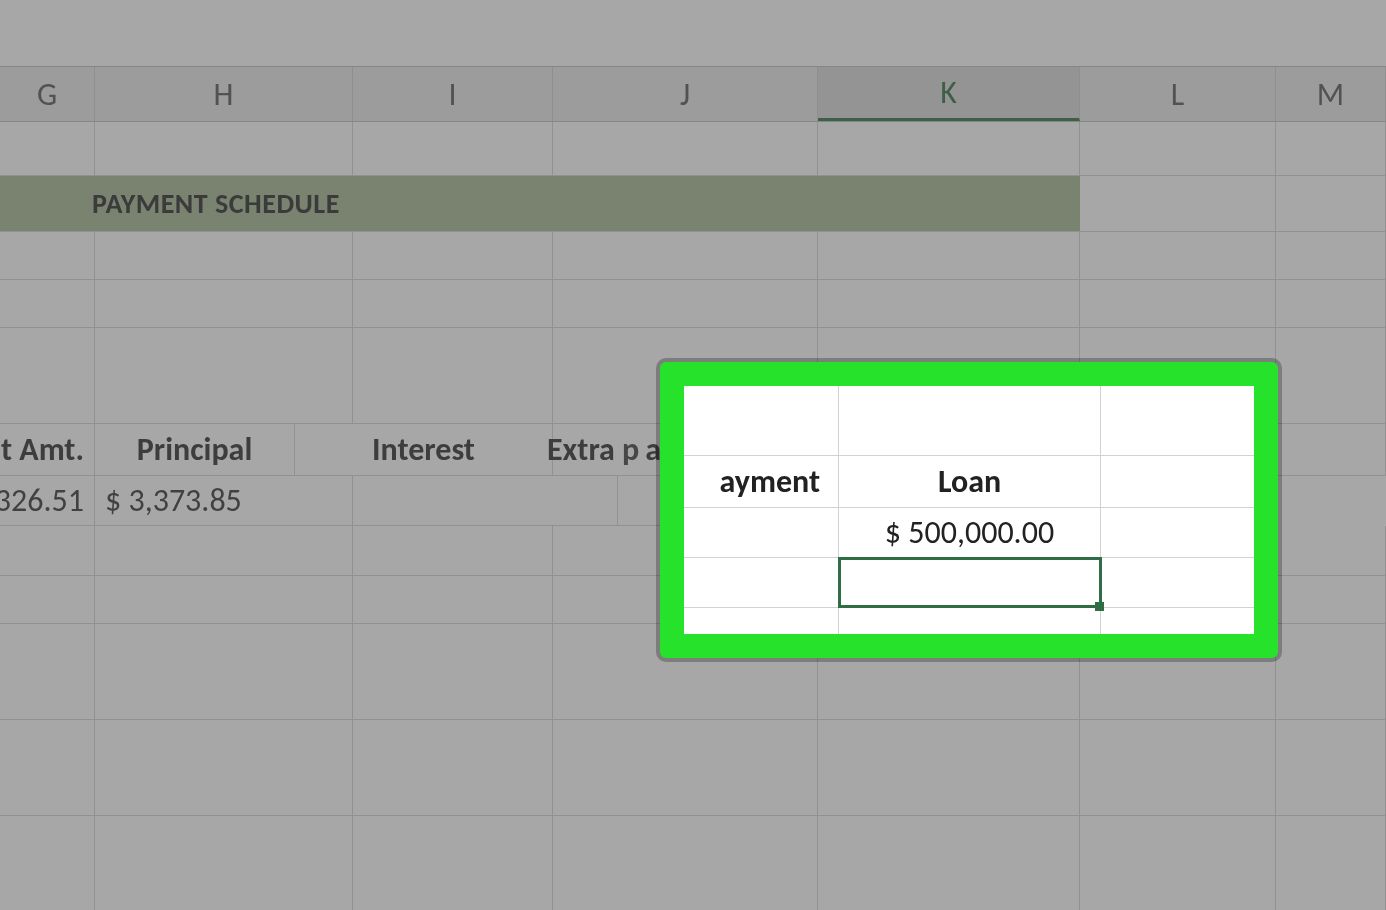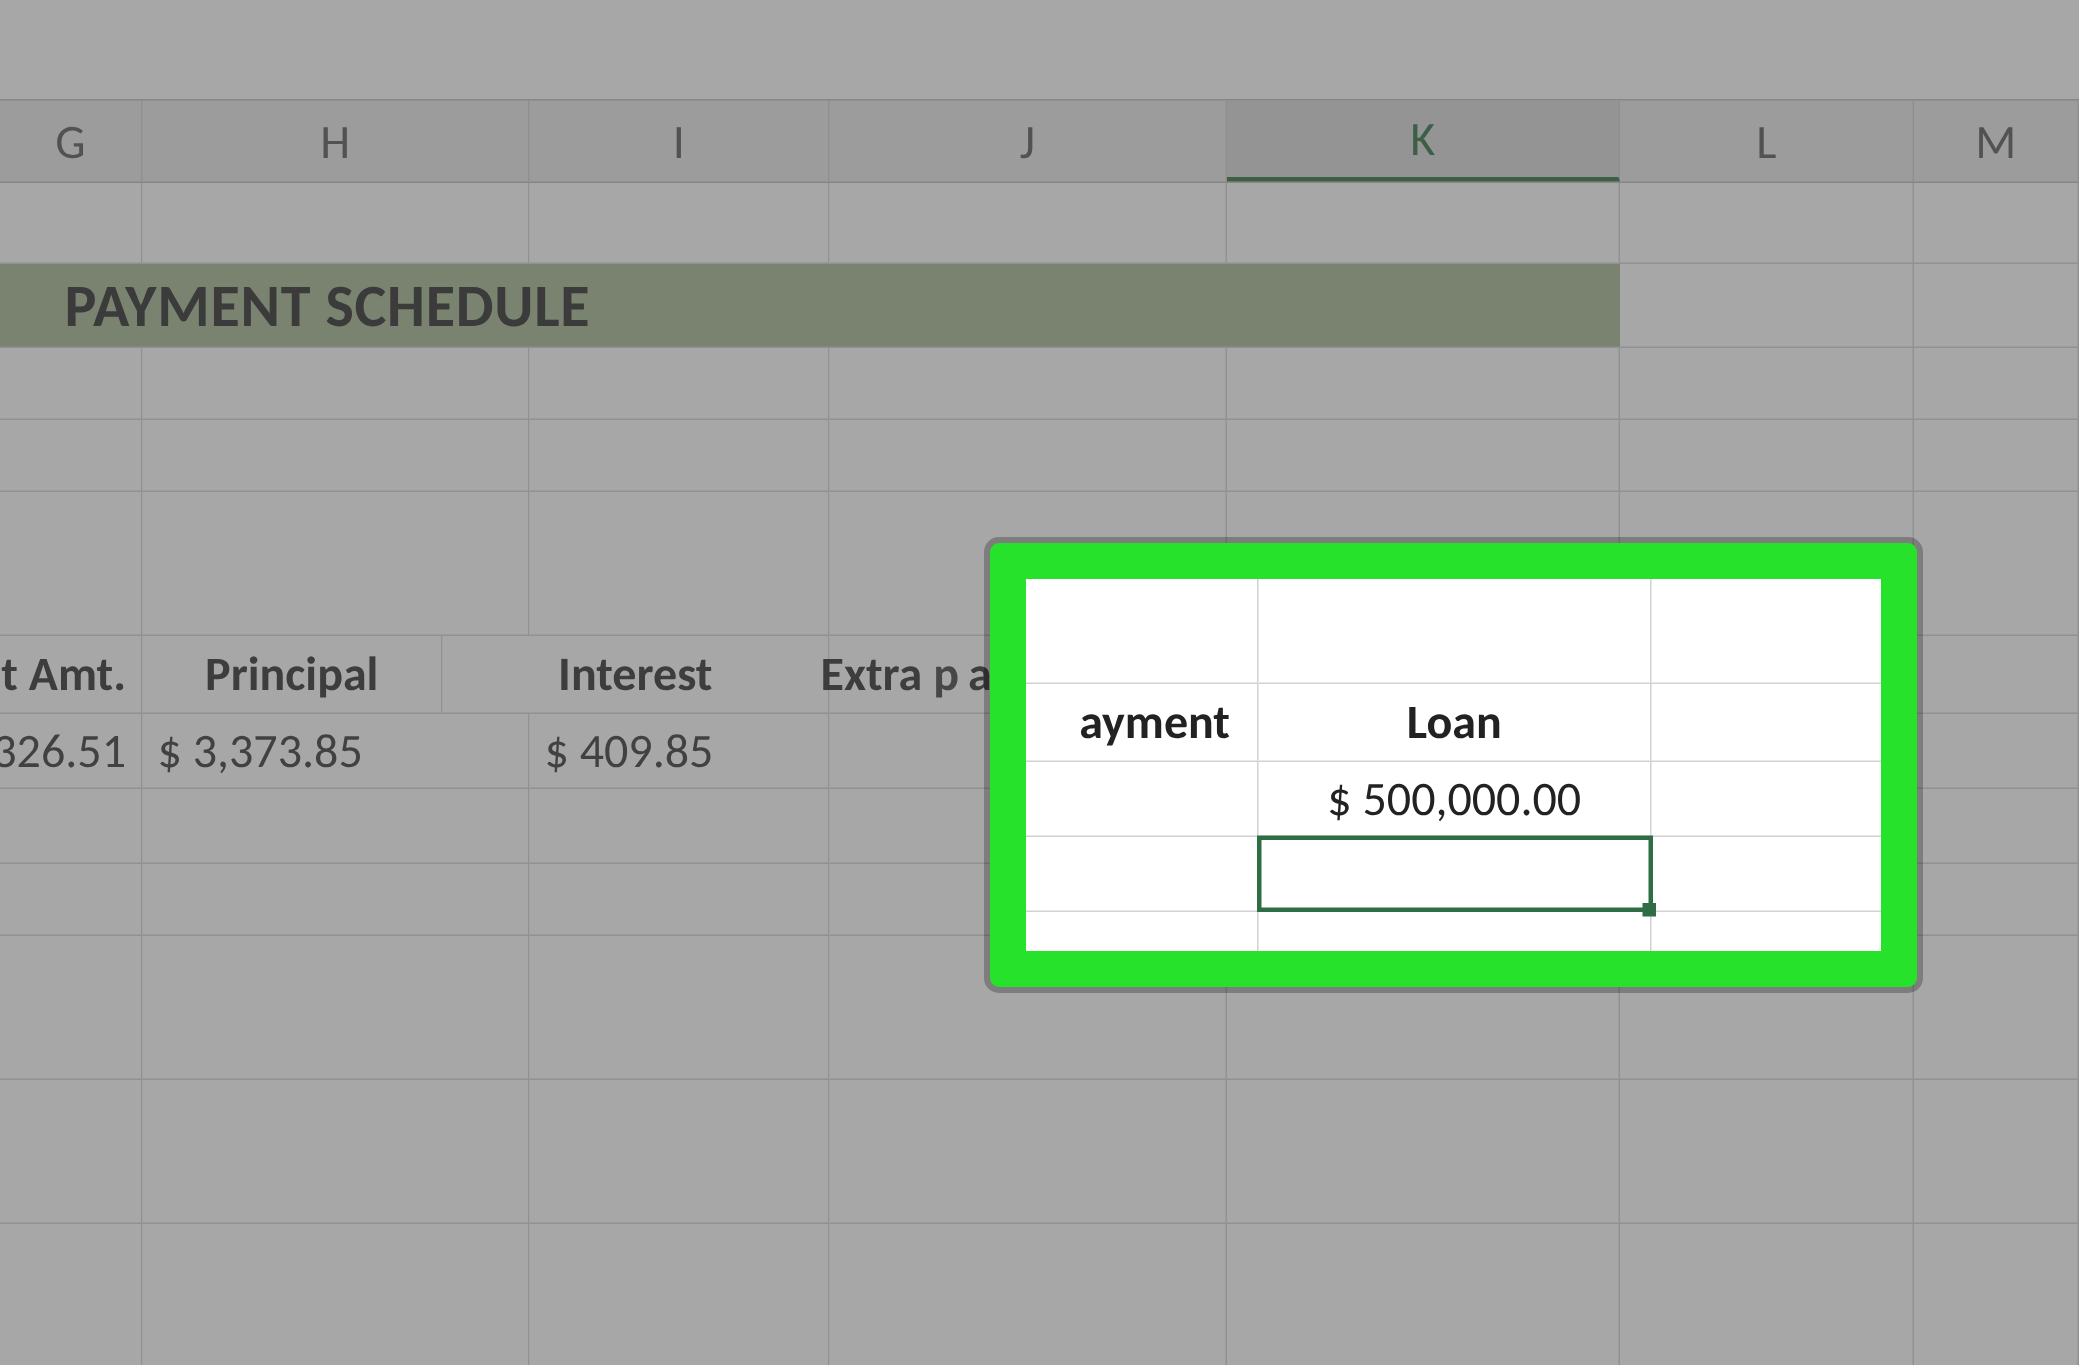--- a/index.html
+++ b/index.html
@@ -75,23 +75,23 @@
   .cell.bold { font-weight: 700; color: #2a2a2a; }
   
   .r-pretitle .cell { height: 54px; }
   
   .r-title .cell { height: 56px; }
   .title-strip {
     background: #a3b691 !important;
     border-right: 1px solid #a3b691;
   }
   .title-strip.first {
-    padding-left: 43px;
+    padding-left: 92px;
     font-weight: 800;
-    font-size: 40px;
+    font-size: 28px;
     color: #262626;
     letter-spacing: 0.5px;
   }
   
   .r-gap .cell { height: 48px; }
   .r-gap2 .cell { height: 96px; }
   
   .r-labels .cell { height: 52px; font-weight: 700; }
   
   .r-data .cell { height: 50px; }
@@ -238,21 +238,20 @@
           <span style="margin-left:-4px;">ayment</span>
       </div>
       <div class="cell col-K bold center">Loan</div>
       <div class="cell col-L"></div>
       <div class="cell col-M"></div>
     </div>
 
     <div class="row r-data">
       <div class="cell col-G" style="justify-content:flex-end;">326.51</div>
       <div class="cell col-H">$   3,373.85</div>
-      <div class="cell col-I">$ 409.85</div>
       <div class="cell col-J"></div>
       <div class="cell col-K center">$ 500,000.00</div>
       <div class="cell col-L"></div>
       <div class="cell col-M"></div>
     </div>
 
     <div class="row r-data">
       <div class="cell col-G"></div>
       <div class="cell col-H"></div>
       <div class="cell col-I"></div>

